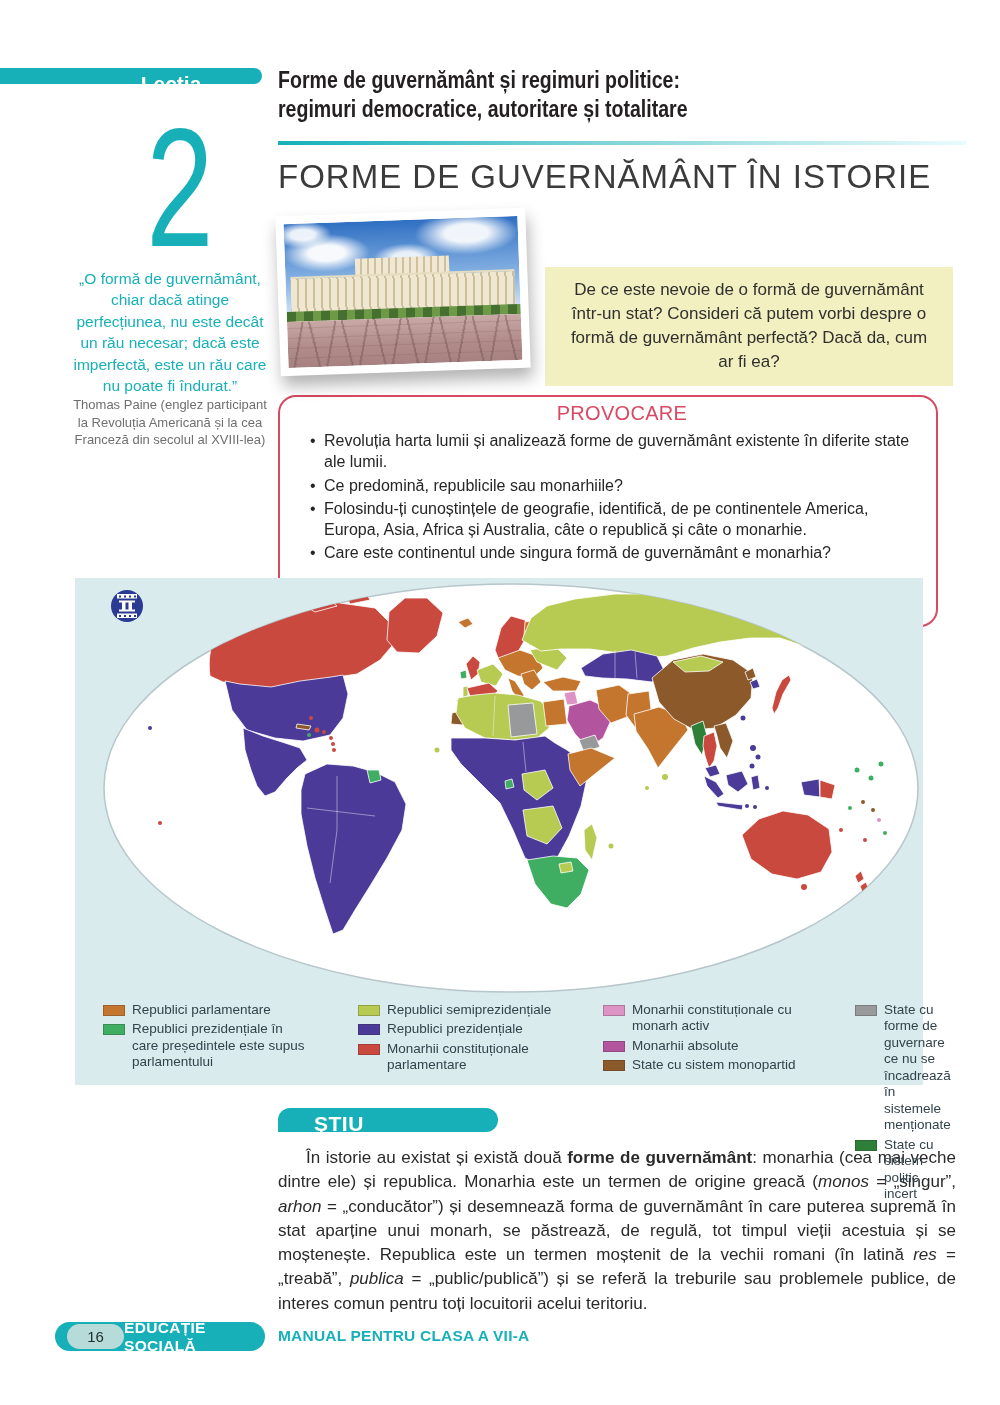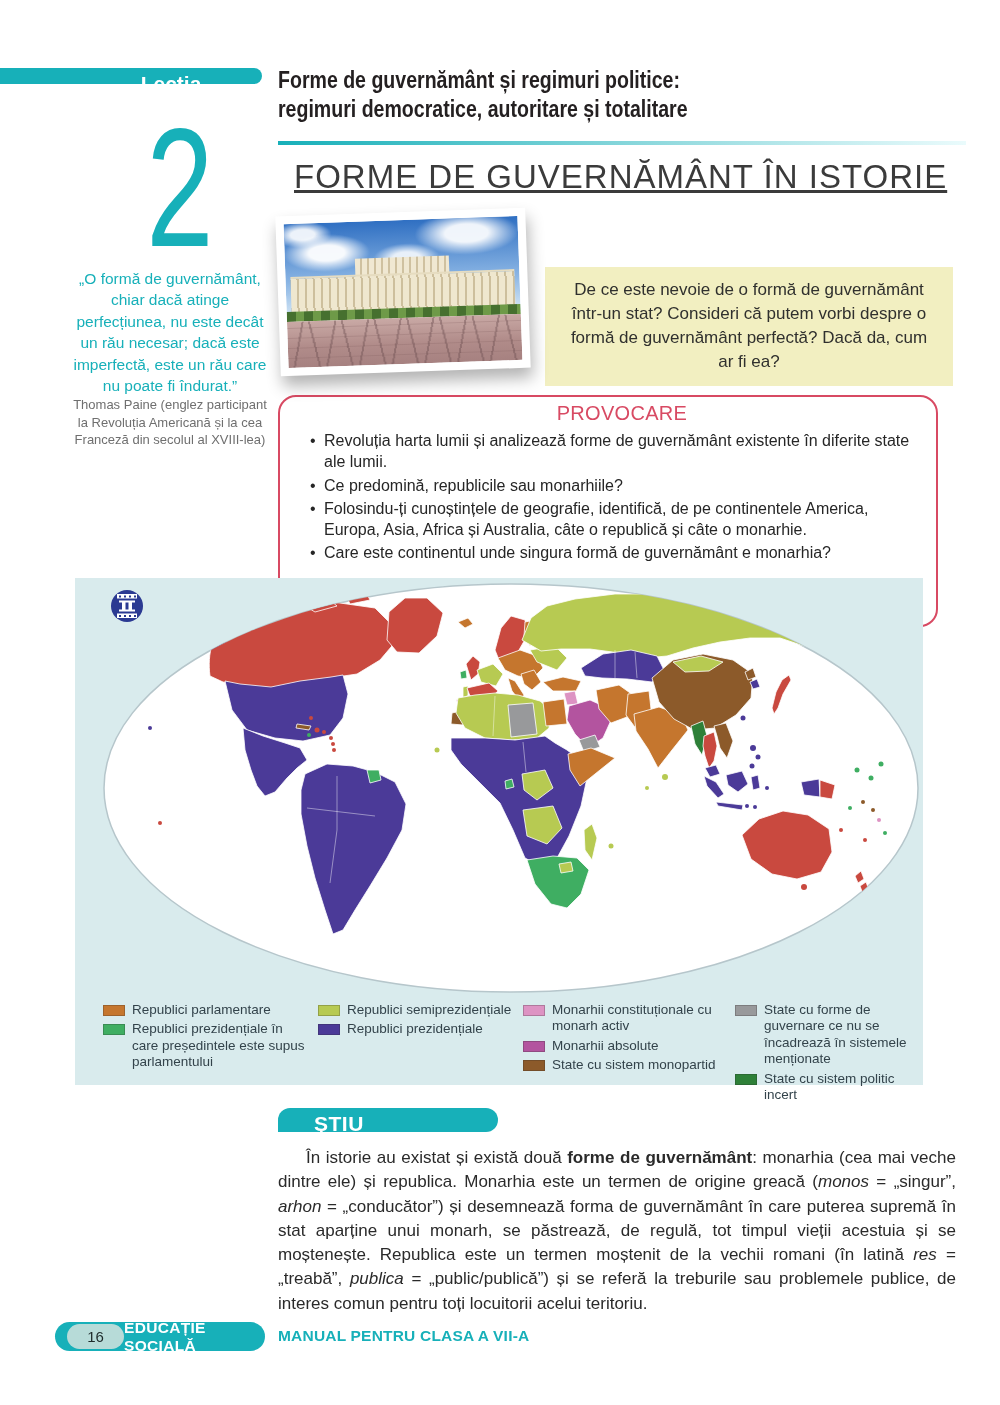--- a/index.html
+++ b/index.html
@@ -11,22 +11,22 @@
     background:var(--teal);border-radius:0 16px 16px 0;color:#fff;font-weight:bold;
     font-size:21px;line-height:31px;text-align:center;padding-left:80px;box-sizing:border-box;}
   .lesson-number{position:absolute;left:75px;top:104px;width:210px;text-align:center;
     font-size:168px;line-height:1;color:var(--teal);font-weight:400;
     transform:scaleX(.72);transform-origin:50% 0;}
   .title-block{position:absolute;left:278px;top:66px;width:850px;
     font-size:23px;font-weight:bold;color:#242021;line-height:1.25;
     transform:scaleX(.85);transform-origin:0 0;letter-spacing:0;}
   .title-rule{position:absolute;left:278px;top:141px;width:688px;height:4px;
     background:linear-gradient(90deg,var(--teal) 0%,#9adde1 60%,#eafbfc 100%);}
-  .section-heading{position:absolute;left:294px;top:158px;font-size:33px;font-weight:400;
-    color:#3b3b3b;letter-spacing:1px;text-decoration:underline;}
+  .section-heading{position:absolute;left:278px;top:158px;font-size:33px;font-weight:400;
+    color:#3b3b3b;letter-spacing:1px;}
 
   
   .photo{position:absolute;left:278px;top:212px;width:250px;height:160px;background:#fff;
     padding:8px;box-sizing:border-box;transform:rotate(-2deg);
     box-shadow:2px 10px 16px rgba(0,0,0,.3);z-index:2;}
   .photo-inner{position:relative;width:100%;height:100%;overflow:hidden;}
   .sky{position:absolute;left:0;right:0;top:0;height:66%;
     background:
       radial-gradient(60px 26px at 18% 32%,rgba(255,255,255,.95) 30%,transparent 72%),
       radial-gradient(72px 30px at 78% 16%,rgba(255,255,255,.92) 30%,transparent 72%),
@@ -75,21 +75,21 @@
   .map-svg path,.map-svg rect.land,.map-svg circle.land{stroke:#fff;stroke-width:.8;stroke-linejoin:round;}
   .map-svg circle.dot{stroke:none;}
   .f-red{fill:var(--map-red)} .f-pur{fill:var(--map-purple)} .f-lime{fill:var(--map-lime)}
   .f-org{fill:var(--map-orange)} .f-grn{fill:var(--map-green)} .f-dgrn{fill:var(--map-dgreen)}
   .f-brn{fill:var(--map-brown)} .f-pnk{fill:var(--map-pink)} .f-mag{fill:var(--map-magenta)}
   .f-gry{fill:var(--map-gray)}
   .borders{fill:none;stroke:#fff;stroke-width:.8;opacity:.55;}
 
   .map-legend{position:absolute;left:0;top:424px;width:100%;box-sizing:border-box;
     padding-left:28px;display:grid;grid-template-columns:215px 205px 212px 1fr;
-    font-size:13.5px;line-height:1.22;color:#33434b;}
+    font-size:13.5px;line-height:1.22;color:#33434b;gap:40px;}
   .legend-item{display:flex;gap:7px;margin-bottom:3px;align-items:flex-start;}
   .legend-item .swatch{flex:0 0 22px;height:11px;margin-top:3px;
     border:1px solid rgba(40,40,40,.25);box-sizing:border-box;}
   .legend-item .legend-label{flex:1;padding-right:6px;}
 
   
   .stiu-tab{position:absolute;left:278px;top:1108px;width:220px;height:24px;box-sizing:border-box;
     background:var(--teal);border-radius:16px 16px 16px 0;color:#fff;font-weight:bold;
     font-size:21px;line-height:31px;padding-left:36px;letter-spacing:.5px;}
   .stiu-paragraph{position:absolute;left:278px;top:1146px;width:678px;font-size:17px;
@@ -291,20 +291,24 @@
         </div>
       <div>
           <div class="legend-item">
             <span class="swatch" style="background: rgb(183, 202, 82);"></span>
             <span class="legend-label">Republici semiprezidențiale</span>
           </div>
           <div class="legend-item">
             <span class="swatch" style="background: rgb(75, 58, 152);"></span>
             <span class="legend-label">Republici prezidențiale</span>
           </div>
+          <div class="legend-item">
+            <span class="swatch" style="background: rgb(201, 73, 63);"></span>
+            <span class="legend-label">Monarhii constituționale parlamentare</span>
+          </div>
         </div>
       <div>
           <div class="legend-item">
             <span class="swatch" style="background: rgb(221, 147, 195);"></span>
             <span class="legend-label">Monarhii constituționale cu monarh activ</span>
           </div>
           <div class="legend-item">
             <span class="swatch" style="background: rgb(179, 84, 159);"></span>
             <span class="legend-label">Monarhii absolute</span>
           </div>

